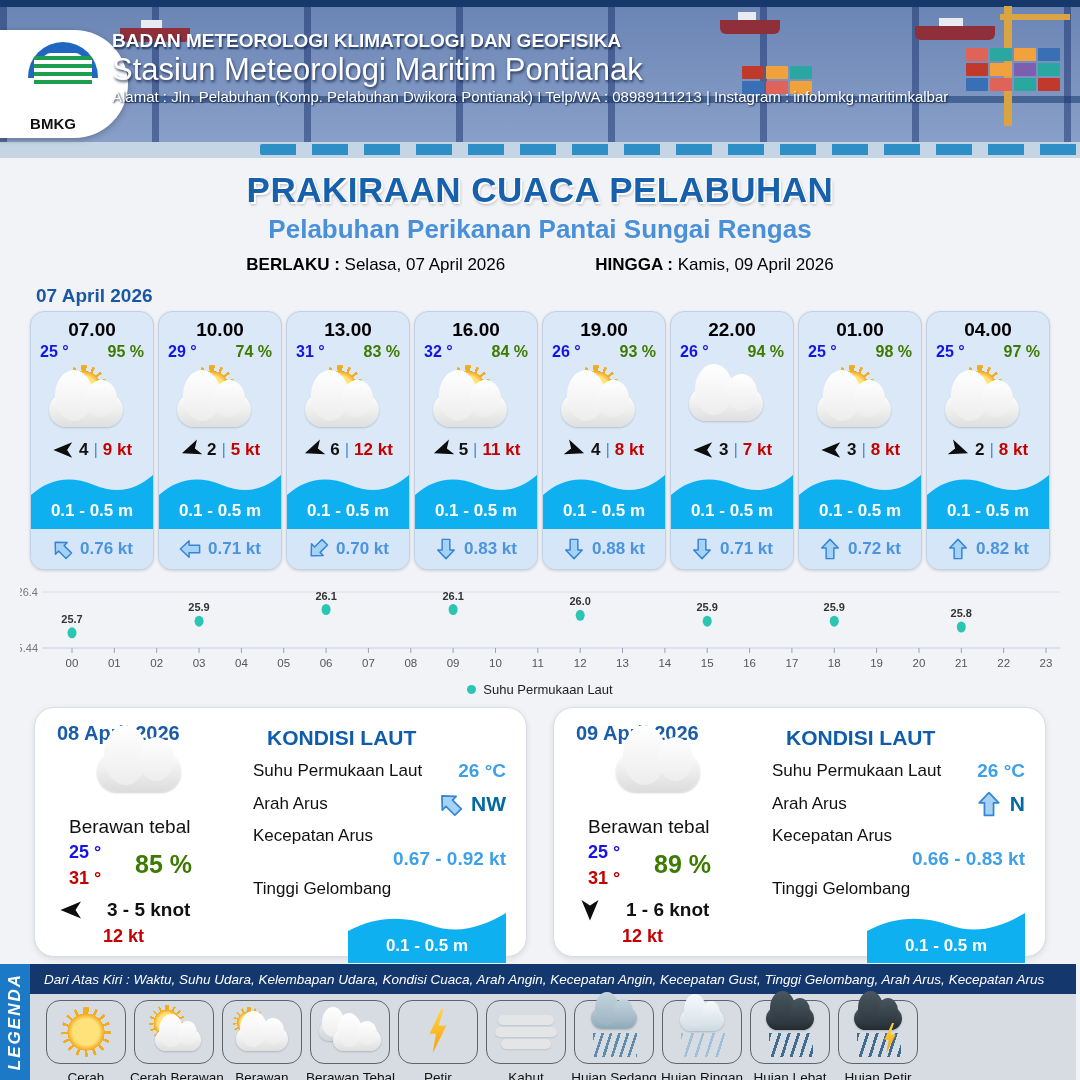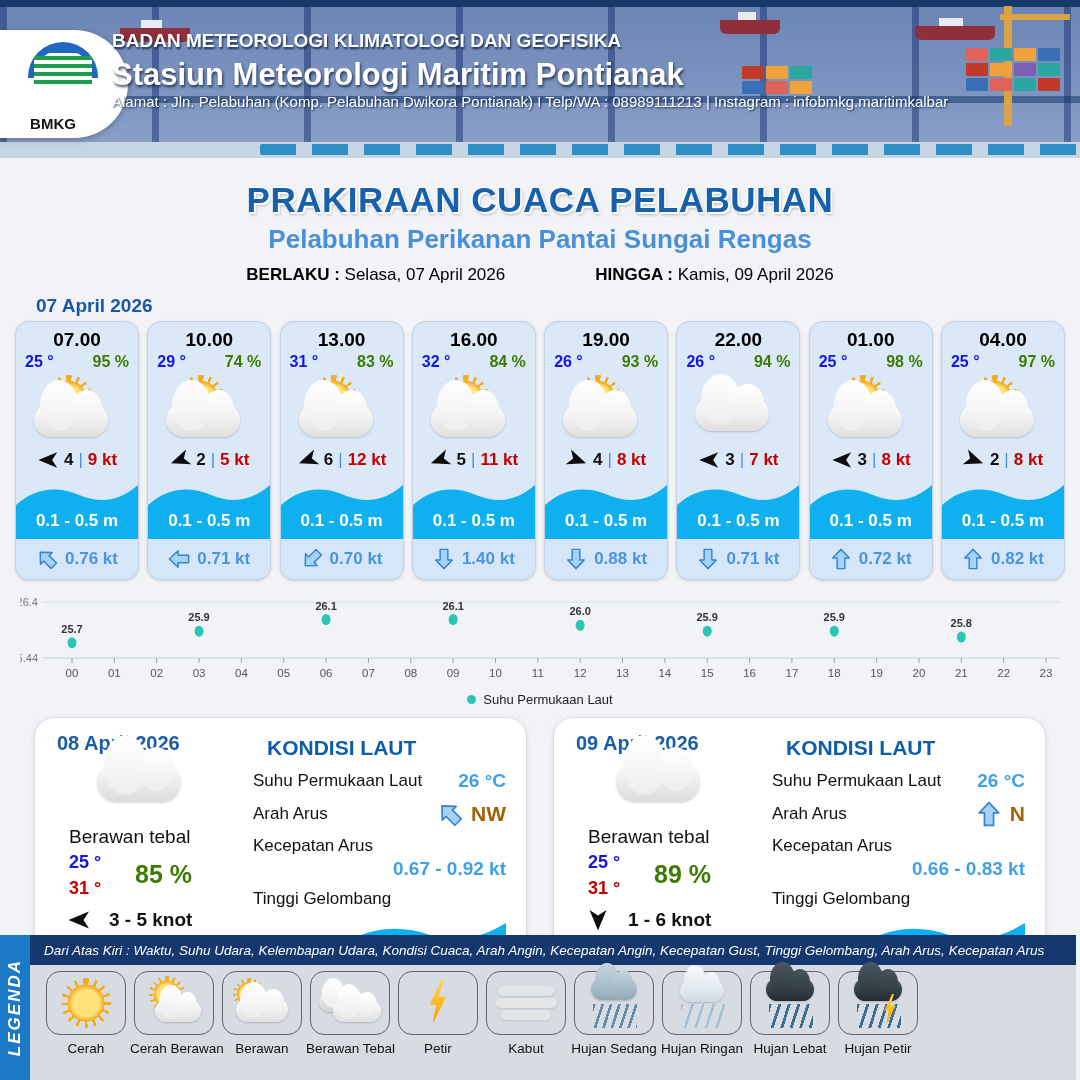--- a/index.html
+++ b/index.html
@@ -25,31 +25,31 @@
   .logo{position:absolute;left:0;top:30px;width:128px;height:108px;background:#fff;
         border-radius:0 64px 64px 0;box-shadow:0 2px 6px rgba(0,0,0,.25);}
   .logo .globe{position:absolute;left:26px;top:10px;width:70px;height:70px;border-radius:50%;overflow:hidden;border:2px solid #fff;background:#fff;}
   .globe .sky{position:absolute;top:0;left:0;right:0;height:52%;background:#1f67c0;}
   .globe .cl{position:absolute;top:16%;left:22%;width:56%;height:22%;background:#fff;border-radius:999px;}
   .globe .sea{position:absolute;bottom:6%;left:8%;right:8%;height:40%;
      background:repeating-linear-gradient(#1d9e4f 0 4px,#fff 4px 8px);}
   .logo .lbl{position:absolute;left:0;right:22px;bottom:6px;text-align:center;font-weight:bold;font-size:15px;color:#111;}
   .htext{position:absolute;left:112px;top:30px;color:#fff;}
   .htext .l1{font-size:19px;font-weight:bold;text-shadow:1px 2px 2px rgba(10,25,60,.8);}
-  .htext .l2{font-size:31px;font-weight:bold;margin-top:5px;text-shadow:1px 2px 3px rgba(10,25,60,.8);}
+  .htext .l2{font-size:31px;font-weight:normal;text-shadow:1px 2px 3px rgba(10,25,60,.8);}
   .htext .l3{font-size:15px;text-shadow:1px 1px 2px rgba(10,25,60,.9);}
   
-  .title-main{margin-top:22px;text-align:center;font-size:35px;font-weight:800;letter-spacing:.5px;color:#1760ab;
+  .title-main{margin-top:12px;text-align:center;font-size:35px;font-weight:800;letter-spacing:.5px;color:#1760ab;
      text-shadow:2px 2px 0 #fff,-1px -1px 0 #fff,2px 3px 3px rgba(0,0,0,.25);}
   .title-sub{text-align:center;font-size:26px;font-weight:800;color:#4a90d9;margin-top:4px;}
   .valid{display:flex;justify-content:center;gap:90px;margin-top:10px;font-size:17px;color:#000;}
   .valid b{font-weight:800;}
   .fdate{margin:10px 0 4px 36px;font-size:19px;font-weight:800;color:#1a57a5;}
   
-  .cards{display:flex;justify-content:space-between;padding:0 15px;}
+  .cards{display:flex;justify-content:space-between;padding:0 30px;}
   .fcard{width:122px;background:#dbe8f8;border:1px solid #c2d2e6;border-radius:14px;overflow:hidden;
      box-shadow:0 1px 3px rgba(0,0,0,.15);display:flex;flex-direction:column;}
   .ftime{text-align:center;font-size:19px;font-weight:800;color:#000;margin-top:7px;}
   .frow{display:flex;justify-content:space-between;padding:2px 9px 0 9px;font-size:16px;font-weight:800;}
   .frow .t{color:#1414e6;} .frow .h{color:#3c7a00;}
   .wicon{position:relative;height:74px;margin-top:2px;}
   .sun{position:absolute;border-radius:50%;
      background:radial-gradient(circle,#ffe27a 0 37%,#f6a81c 52%,rgba(0,0,0,0) 53%),
      repeating-conic-gradient(#f2ad1f 0 7deg,rgba(0,0,0,0) 7deg 22deg);}
   .cloud{position:absolute;background:linear-gradient(#ffffff,#dfdfdf);border-radius:999px;
@@ -77,35 +77,35 @@
   .sums{display:flex;justify-content:space-between;padding:10px 34px 0 34px;gap:26px;}
   .scard{width:494px;height:248px;background:#fff;border:1px solid #d8dde6;border-radius:20px;
      box-shadow:0 2px 6px rgba(0,0,0,.10);position:relative;}
   .sdate{position:absolute;left:22px;top:14px;font-size:20px;font-weight:800;color:#1a5ca8;}
   .scloud{position:absolute;left:62px;top:44px;width:84px;height:40px;}
   .scloud .cloud{width:84px;height:40px;background:linear-gradient(#fdfdfd,#dcdcdc);}
   .scond{position:absolute;left:34px;top:108px;font-size:19px;color:#111;}
   .stmin{position:absolute;left:34px;top:134px;font-size:18px;font-weight:800;color:#1414e6;}
   .stmax{position:absolute;left:34px;top:160px;font-size:18px;font-weight:800;color:#c40000;}
   .shum{position:absolute;left:100px;top:142px;font-size:25px;font-weight:800;color:#3c7a00;}
-  .swind{position:absolute;left:32px;top:190px;display:flex;align-items:center;gap:18px;font-size:19px;font-weight:800;color:#111;}
+  .swind{position:absolute;left:24px;top:190px;display:flex;align-items:center;gap:24px;font-size:19px;font-weight:800;color:#111;}
   .swind .warr{width:24px;height:24px;}
   .sgust{position:absolute;left:68px;top:218px;font-size:18px;font-weight:800;color:#c40000;}
   .sea{position:absolute;left:218px;top:14px;right:20px;}
   .sea .khead{font-size:21px;font-weight:800;color:#0f5cab;margin:4px 0 10px 14px;}
   .searow{display:flex;justify-content:space-between;align-items:center;font-size:17px;color:#111;margin-top:9px;}
   .searow .val{color:#3fa0e8;font-weight:800;font-size:19px;}
-  .dirval{display:flex;align-items:center;gap:8px;color:#a16207;font-weight:800;font-size:21px;}
+  .dirval{display:flex;align-items:center;gap:8px;color:#0369a1;font-weight:800;font-size:21px;}
   .dirval .carr{width:26px;height:26px;}
   .spdval{text-align:right;color:#3fa0e8;font-weight:800;font-size:19px;margin-top:2px;}
   .swave{position:relative;width:158px;height:58px;margin:6px 0 0 auto;}
   .swave svg{position:absolute;inset:0;width:100%;height:100%;}
   .swave span{position:absolute;left:0;right:0;bottom:7px;text-align:center;color:#fff;font-weight:800;font-size:17px;}
   
-  .footer{position:absolute;left:0;right:4px;bottom:0;height:145px;background:#d7dbe2;}
+  .footer{position:absolute;left:0;right:4px;bottom:0;height:116px;background:#d7dbe2;}
   .fdesc{height:30px;background:#14386e;color:#fff;font-style:italic;font-size:13.5px;
      display:flex;align-items:center;padding-left:44px;}
   .lstrip{position:absolute;left:0;top:0;bottom:0;width:30px;background:#1b79c6;display:flex;align-items:center;justify-content:center;}
   .lstrip span{writing-mode:vertical-rl;transform:rotate(180deg);color:#fff;font-weight:800;font-style:italic;font-size:17px;letter-spacing:2px;}
   .litems{display:flex;padding:6px 10px 0 42px;}
   .litem{width:88px;text-align:center;}
   .wbox{width:78px;height:62px;margin:0 auto;border:1.6px solid #5d636b;border-radius:14px;position:relative;overflow:visible;}
   .llabel{font-size:13.5px;color:#111;margin-top:6px;white-space:nowrap;}
   .wbox .sun.big{width:50px;height:50px;left:14px;top:6px;}
   .wbox .sun.med{width:36px;height:36px;left:14px;top:4px;}
@@ -321,21 +321,21 @@
     <div class="waveband">
       <svg viewBox="0 0 120 64" preserveAspectRatio="none">
           <path d="M0,30 C18,14 38,10 62,20 C86,30 104,24 120,10 L120,64 L0,64 Z" fill="#0fb0ef"></path>
         </svg>
       <span>0.1 - 0.5 m</span>
     </div>
     <div class="currow">
       <svg class="carr" viewBox="0 0 24 24" style="transform: rotate(180deg);">
           <path d="M12,1.5 L21,11 L16.2,11 L16.2,22.5 L7.8,22.5 L7.8,11 L3,11 Z"></path>
         </svg>
-      <span>1.40 kt</span>
+      <span>0.83 kt</span>
     </div>
   </div>
 
   <div class="fcard">
     <div class="ftime">19.00</div>
     <div class="frow">
         <span class="t">26 °</span>
         <span class="h">93 %</span>
       </div>
     <div class="wicon">

